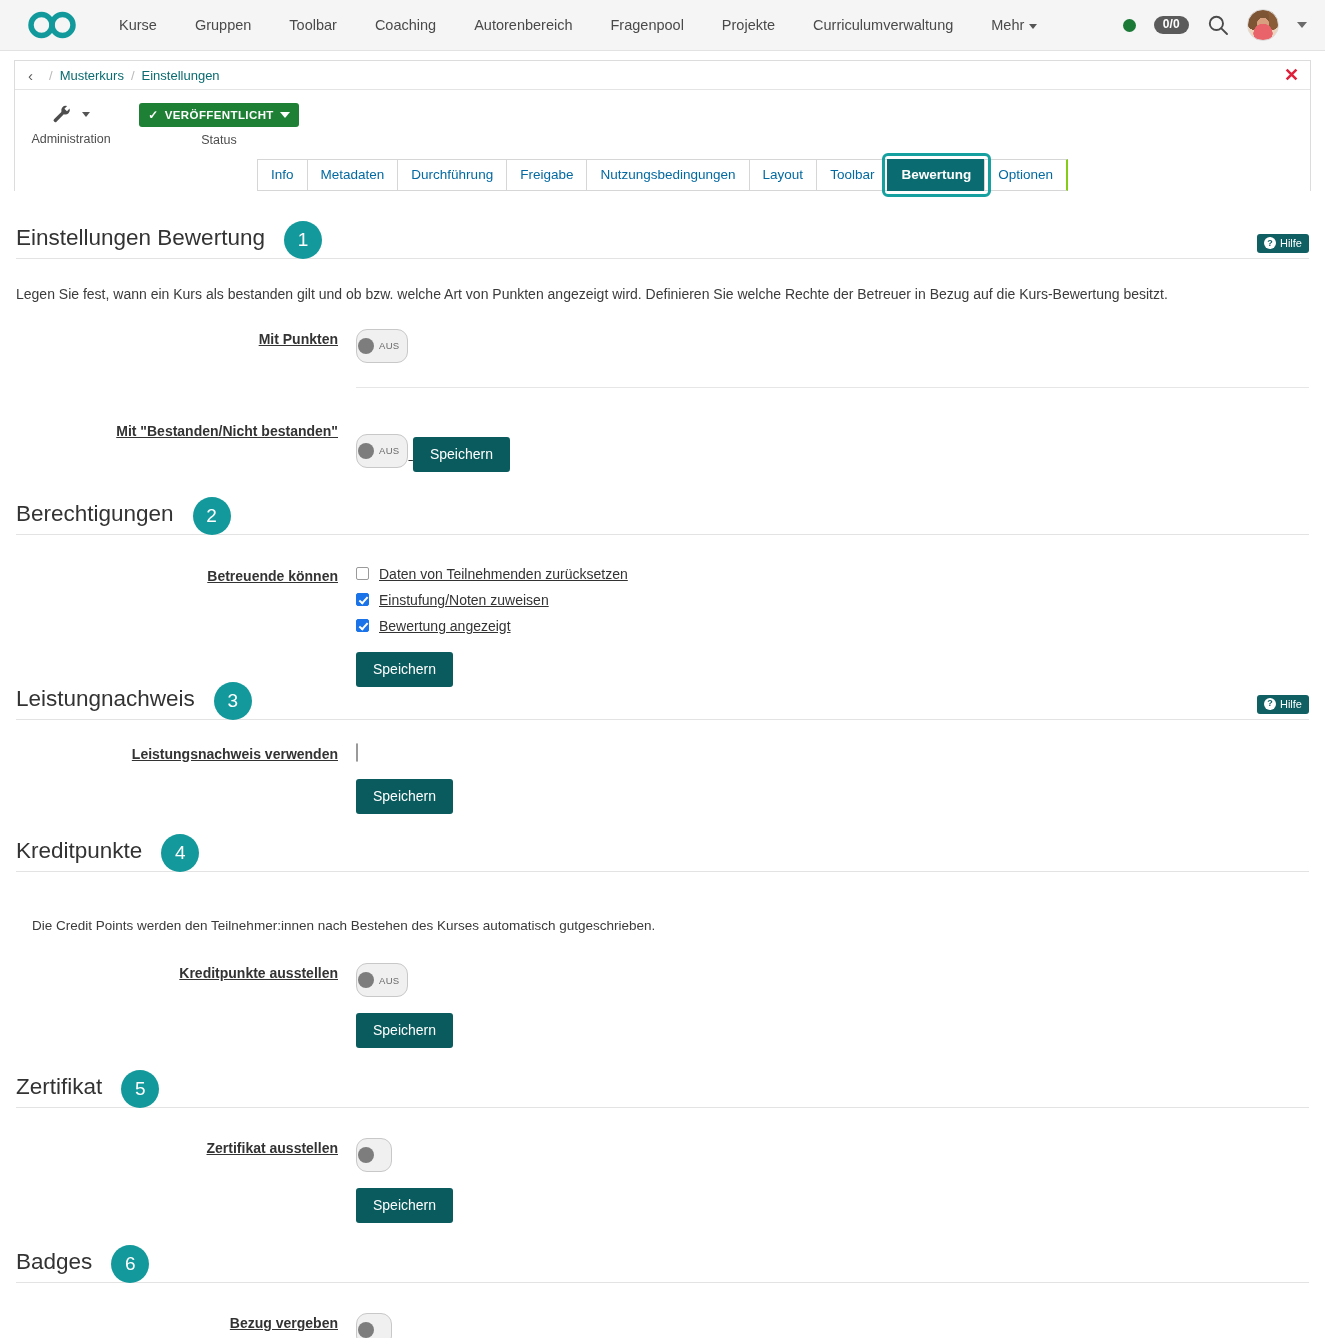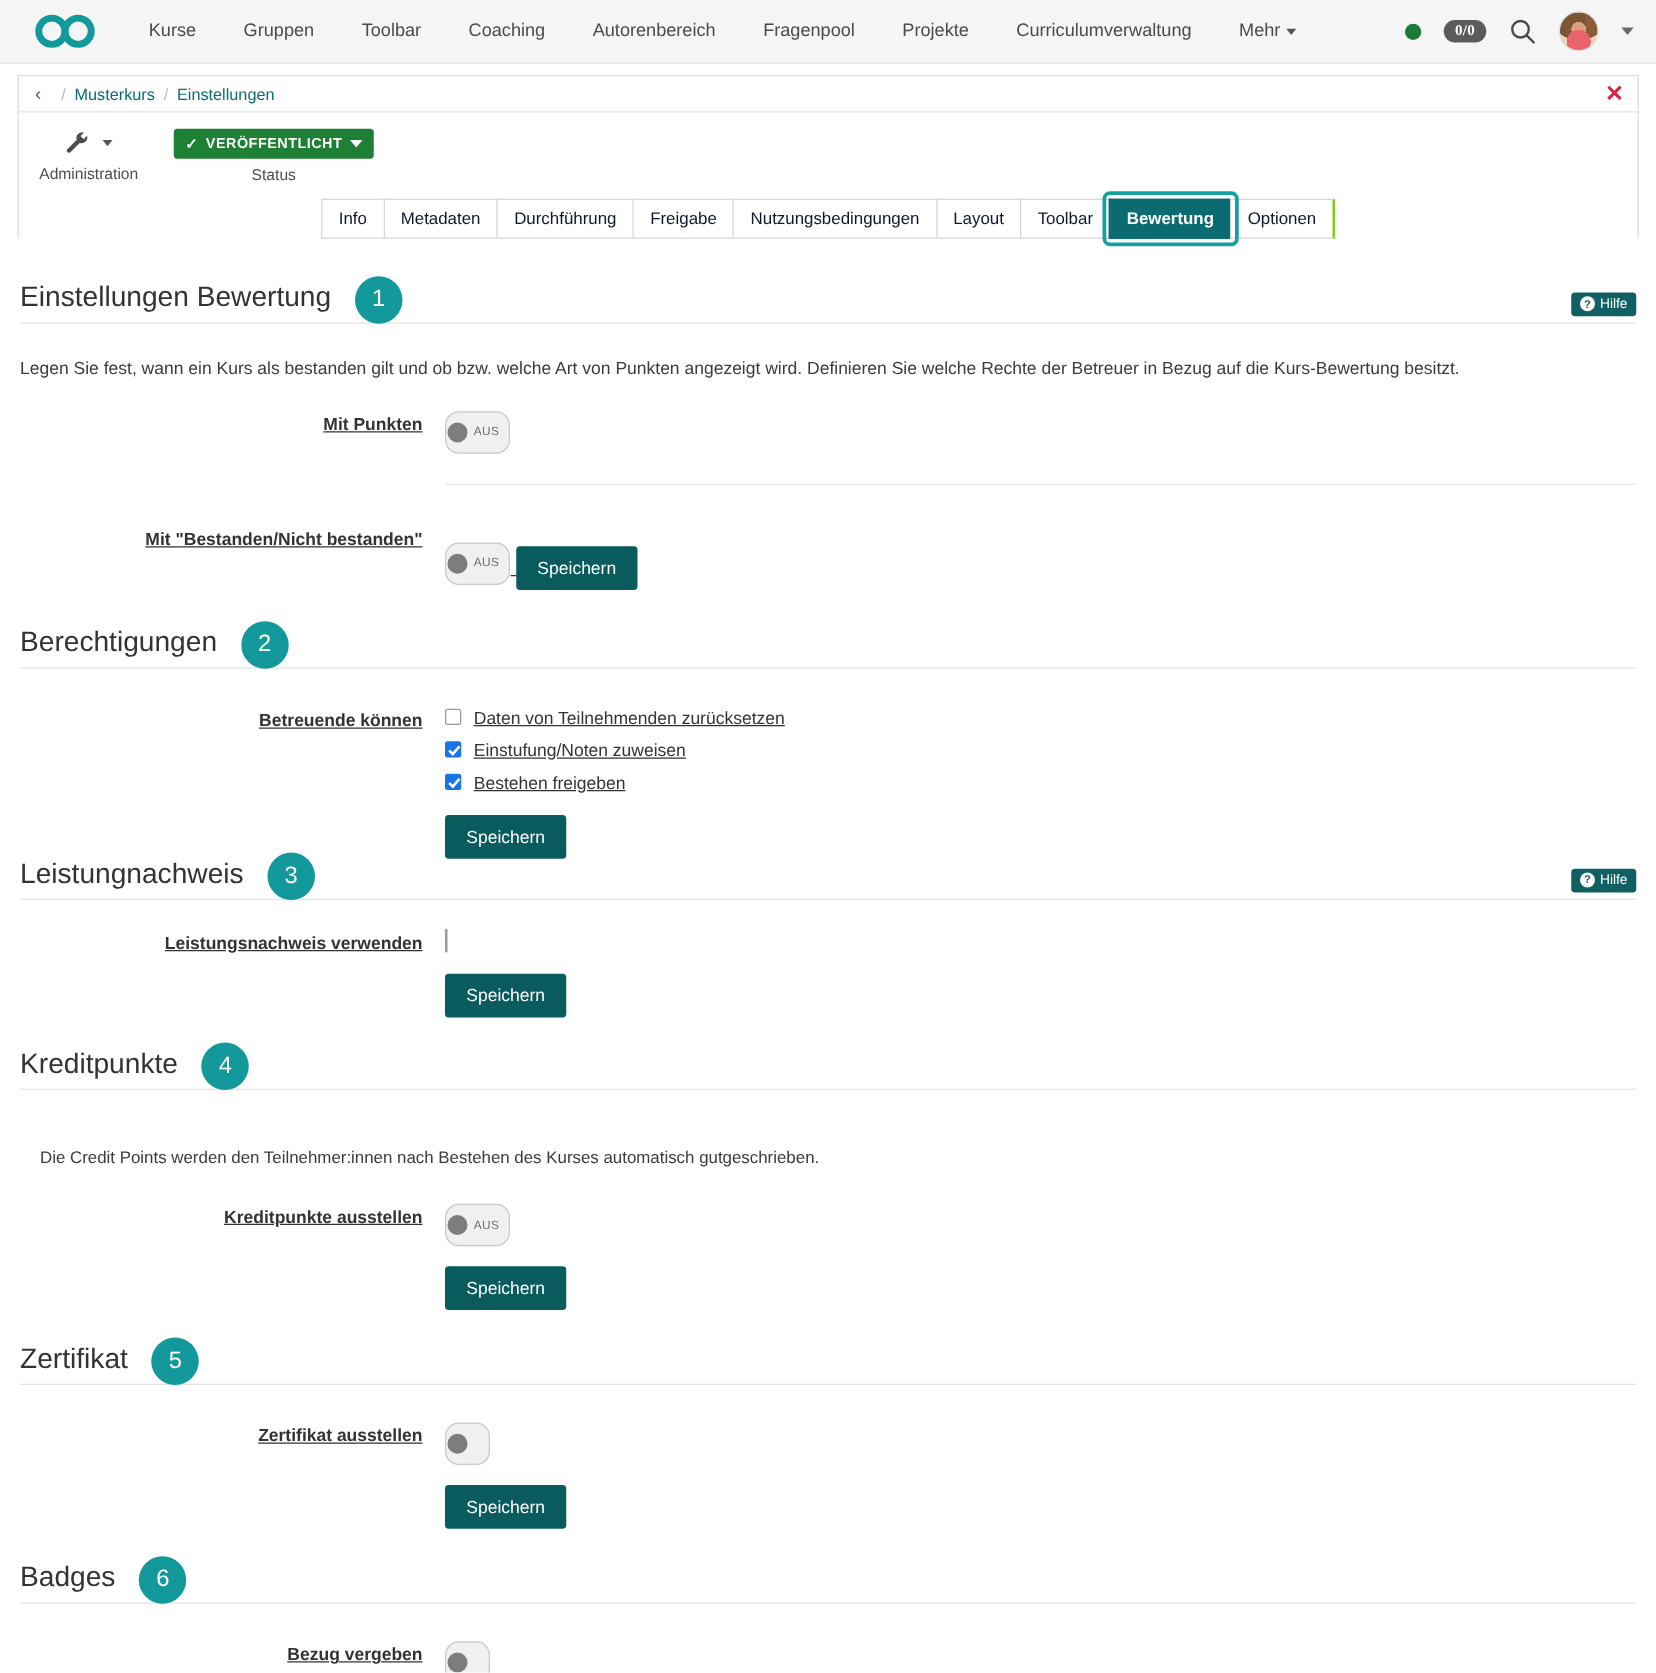--- a/index.html
+++ b/index.html
@@ -38,21 +38,20 @@
     border-top: 5px solid #555;
     margin-left: 5px;
     vertical-align: middle;
   }
   .nav-right {
     margin-left: auto;
     display: flex;
     align-items: center;
     gap: 18px;
     padding-right: 4px;
-    font-family: Liberation Serif, serif;
   }
   .status-dot { width: 13px; height: 13px; border-radius: 50%; background: #1a7a36; }
   .pill-badge {
     background: #5b5b5b;
     color: #fff;
     font-size: 12px;
     font-weight: bold;
     border-radius: 9px;
     padding: 2px 9px 3px;
     line-height: 13px;
@@ -145,21 +144,21 @@
     align-items: flex-end;
     padding: 4px 0 0 0;
     height: 38px;
     position: relative;
   }
   .tabs-inner { display: flex; align-items: stretch; }
   .tab {
     border: 1px solid #d6d6d6;
     border-right: none;
     background: #fff;
-    color: #0f172a;
+    color: #0369a1;
     font-size: 13.5px;
     padding: 7px 13px 8px;
     cursor: pointer;
     white-space: nowrap;
     line-height: 15px;
   }
   .tab:last-child { border-right: 2px solid #84cc16; }
   .tab.active {
     background: #0a6b70;
     color: #ffffff;
@@ -469,21 +468,21 @@
       <label class="check-line">
         <span class="cbox"></span>
         <span>Daten von Teilnehmenden zurücksetzen</span>
       </label>
       <label class="check-line">
         <span class="cbox checked"></span>
         <span>Einstufung/Noten zuweisen</span>
       </label>
       <label class="check-line">
         <span class="cbox checked"></span>
-        <span>Bestehen freigeben</span>
+        <span>Bewertung angezeigt</span>
       </label>
       <button class="btn-save" style="margin-top:8px;">Speichern</button>
     </div>
   </div>
 
   <div class="sec-head" style="margin-top:-5px;">
     <span class="sec-title">Leistungnachweis</span>
     <span class="step-badge">3</span>
     <span class="help-btn">
       <span class="qmark">?</span>

